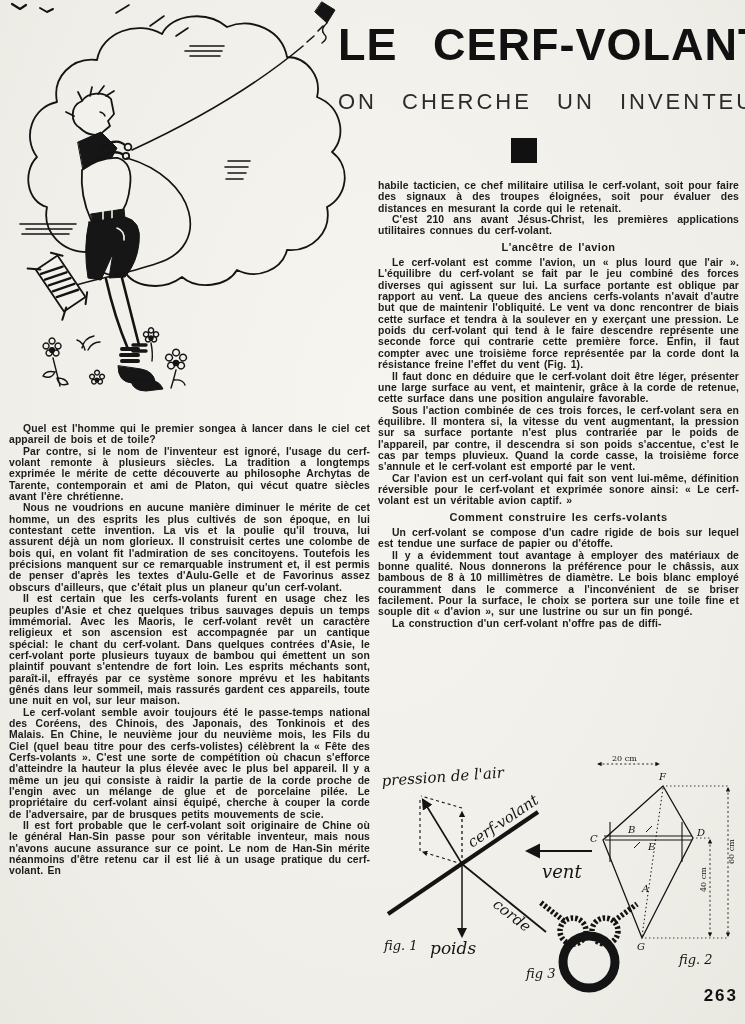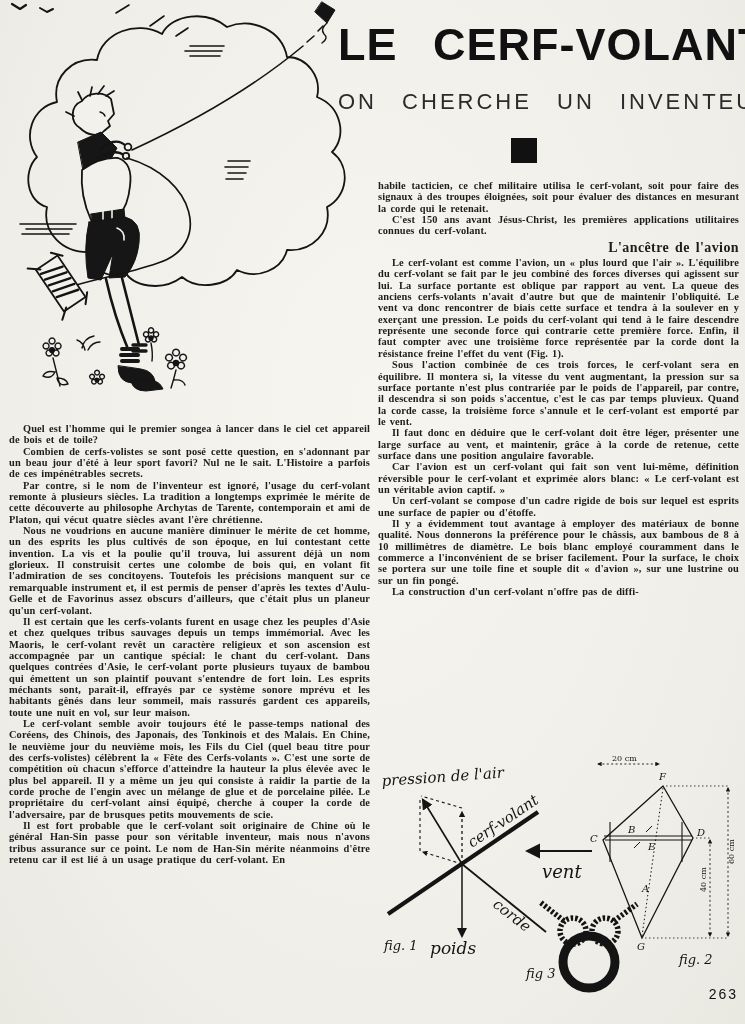--- a/index.html
+++ b/index.html
@@ -26,35 +26,35 @@
     color:#2b2b2b;white-space:nowrap;
   }
   .square-marker{
     position:absolute;left:511px;top:138px;width:26px;height:25px;background:#111;
   }
   .col{
     position:absolute;width:361px;
     font-size:10.4px;font-weight:bold;line-height:11.35px;
     text-align:justify;letter-spacing:.1px;word-spacing:1.4px;
     color:#1d1d1d;
-    hyphens:auto;font-family:Liberation Serif, serif;-webkit-hyphens:auto;
+    hyphens:auto;-webkit-hyphens:auto;
   }
   .col p{margin:0;text-indent:14px;}
   .col p.noindent{text-indent:0;}
   .col h3{
-    margin:5px 0 4px 0;font-size:14px;text-align:right;font-weight:bold;
+    margin:5px 0 4px 0;font-size:11px;text-align:center;font-weight:bold;
     letter-spacing:.4px;word-spacing:2px;text-indent:0;
   }
   #left-col{left:9px;top:423px;}
   #right-col{left:378px;top:180px;}
   #illustration{position:absolute;left:0;top:0;}
   #figures{position:absolute;left:376px;top:752px;}
   .pageno{
     position:absolute;left:694px;top:986px;width:44px;text-align:right;
-    font-size:14px;font-weight:400;letter-spacing:2px;color:#111;
+    font-size:17px;font-weight:700;letter-spacing:2px;color:#111;
   }
   .hand{font-family:"DejaVu Serif", serif;font-style:italic;fill:#141414;}
   .ptletter{font-family:"DejaVu Serif", serif;font-style:italic;font-size:10px;fill:#141414;}
   .dim{font-family:"DejaVu Serif", serif;font-size:8px;fill:#141414;}
   svg .ln{stroke:#141414;fill:none;}
 </style>
 </head>
 <body>
 
 <div id="page">
@@ -149,37 +149,37 @@
         <path d="M176 356 a3.4 3.4 0 1 1 .1 0 M169 361 a3.4 3.4 0 1 1 .1 0 M183 361 a3.4 3.4 0 1 1 .1 0 M171 369 a3.4 3.4 0 1 1 .1 0 M181 369 a3.4 3.4 0 1 1 .1 0"></path>
         <path d="M176 370 q -3 12 -5 18 M174 380 q 9 -1 11 5" fill="none"></path>
         <circle cx="97" cy="380" r="1.8" fill="#141414"></circle>
         <path d="M97 375 a2.4 2.4 0 1 1 .1 0 M92 379 a2.4 2.4 0 1 1 .1 0 M102 379 a2.4 2.4 0 1 1 .1 0 M94 384 a2.4 2.4 0 1 1 .1 0 M100 384 a2.4 2.4 0 1 1 .1 0"></path>
       </g>
     </g>
   </svg>
 
   <div id="left-col" class="col">
     <p>Quel est l'homme qui le premier songea à lancer dans le ciel cet appareil de bois et de toile?</p>
-    <p>Combien de cerfs-volistes se sont posé cette question, en s'adonnant par un beau jour d'été à leur sport favori? Nul ne le sait. L'Histoire a parfois de ces impénétrables secrets.</p>
     <p>Par contre, si le nom de l'inventeur est ignoré, l'usage du cerf-volant remonte à plusieurs siècles. La tradition a longtemps exprimée le mérite de cette découverte au philosophe Archytas de Tarente, contemporain et ami de Platon, qui vécut quatre siècles avant l'ère chrétienne.</p>
     <p>Nous ne voudrions en aucune manière diminuer le mérite de cet homme, un des esprits les plus cultivés de son époque, en lui contestant cette invention. La vis et la poulie qu'il trouva, lui assurent déjà un nom glorieux. Il construisit certes une colombe de bois qui, en volant fit l'admiration de ses concitoyens. Toutefois les précisions manquent sur ce remarquable instrument et, il est permis de penser d'après les textes d'Aulu-Gelle et de Favorinus assez obscurs d'ailleurs, que c'était plus un planeur qu'un cerf-volant.</p>
     <p>Il est certain que les cerfs-volants furent en usage chez les peuples d'Asie et chez quelques tribus sauvages depuis un temps immémorial. Avec les Maoris, le cerf-volant revêt un caractère religieux et son ascension est accompagnée par un cantique spécial: le chant du cerf-volant. Dans quelques contrées d'Asie, le cerf-volant porte plusieurs tuyaux de bambou qui émettent un son plaintif pouvant s'entendre de fort loin. Les esprits méchants sont, paraît-il, effrayés par ce système sonore mprévu et les habitants gênés dans leur sommeil, mais rassurés gardent ces appareils, toute une nuit en vol, sur leur maison.</p>
     <p>Le cerf-volant semble avoir toujours été le passe-temps national des Coréens, des Chinois, des Japonais, des Tonkinois et des Malais. En Chine, le neuvième jour du neuvième mois, les Fils du Ciel (quel beau titre pour des cerfs-volistes) célèbrent la « Fête des Cerfs-volants ». C'est une sorte de compétition où chacun s'efforce d'atteindre la hauteur la plus élevée avec le plus bel appareil. Il y a même un jeu qui consiste à raidir la partie de la corde proche de l'engin avec un mélange de glue et de porcelaine pilée. Le propriétaire du cerf-volant ainsi équipé, cherche à couper la corde de l'adversaire, par de brusques petits mouvements de scie.</p>
-    <p>Il est fort probable que le cerf-volant soit originaire de Chine où le général Han-Sin passe pour son véritable inventeur, mais nous n'avons tribus assurance sur ce point. Le nom de Han-Sin mérite néanmoins d'être retenu car il est lié à un usage pratique du cerf-volant. En</p>
+    <p>Il est fort probable que le cerf-volant soit originaire de Chine où le général Han-Sin passe pour son véritable inventeur, mais nous n'avons aucune assurance sur ce point. Le nom de Han-Sin mérite néanmoins d'être retenu car il est lié à un usage pratique du cerf-volant. En</p>
   </div>
 
   <div id="right-col" class="col">
     <p class="noindent">habile tacticien, ce chef militaire utilisa le cerf-volant, soit pour faire des signaux à des troupes éloignées, soit pour évaluer des distances en mesurant la corde qui le retenait.</p>
-    <p>C'est 150 ans avant Jésus-Christ, les premières applications utilitaires connues du cerf-volant.</p>
+    <p>C'est 210 ans avant Jésus-Christ, les premières applications utilitaires connues du cerf-volant.</p>
     <h3>L'ancêtre de l'avion</h3>
     <p>Le cerf-volant est comme l'avion, un « plus lourd que l'air ». L'équilibre du cerf-volant se fait par le jeu combiné des forces diverses qui agissent sur lui. La surface portante est oblique par rapport au vent. La queue des anciens cerfs-volants n'avait d'autre but que de maintenir l'obliquité. Le vent va donc rencontrer de biais cette surface et tendra à la soulever en y exerçant une pression. Le poids du cerf-volant qui tend à le faire descendre représente une seconde force qui contrarie cette première force. Enfin, il faut compter avec une troisième force représentée par la corde dont la résistance freine l'effet du vent (Fig. 1).</p>
+    <p>Il faut donc en déduire que le cerf-volant doit être léger, présenter une large surface au vent, et maintenir, grâce à la corde de retenue, cette surface dans une position angulaire favorable.</p>
     <p>Sous l'action combinée de ces trois forces, le cerf-volant sera en équilibre. Il montera si, la vitesse du vent augmentant, la pression sur sa surface portante n'est plus contrariée par le poids de l'appareil, par contre, il descendra si son poids s'accentue, c'est le cas par temps pluvieux. Quand la corde casse, la troisième force s'annule et le cerf-volant est emporté par le vent.</p>
-    <p>Il faut donc en déduire que le cerf-volant doit être léger, présenter une large surface au vent, et maintenir, grâce à la corde de retenue, cette surface dans une position angulaire favorable.</p>
-    <p>Car l'avion est un cerf-volant qui fait son vent lui-même, définition réversible pour le cerf-volant et exprimée alors blanc: « Le cerf-volant est un véritable avion captif. »</p>
-    <p>Un cerf-volant se compose d'un cadre rigide de bois sur lequel est esprits une surface de papier ou d'étoffe.</p>
+    <p>Car l'avion est un cerf-volant qui fait son vent lui-même, définition réversible pour le cerf-volant et exprimée sonore ainsi: « Le cerf-volant est un véritable avion captif. »</p>
+    <h3>Comment construire les cerfs-volants</h3>
+    <p>Un cerf-volant se compose d'un cadre rigide de bois sur lequel est tendue une surface de papier ou d'étoffe.</p>
     <p>Il y a évidemment tout avantage à employer des matériaux de bonne qualité. Nous donnerons la préférence pour le châssis, aux bambous de 8 à 10 millimètres de diamètre. Le bois blanc employé couramment dans le commerce a l'inconvénient de se briser facilement. Pour la surface, le choix se portera sur une toile fine et souple dit « d'avion », sur une lustrine ou sur un fin pongé.</p>
     <p>La construction d'un cerf-volant n'offre pas de diffi-</p>
   </div>
 
   <svg id="figures" width="366" height="252" viewBox="0 0 366 252">
     <defs>
       <marker id="arr" viewBox="0 0 10 10" refX="8" refY="5" markerWidth="7" markerHeight="7" orient="auto-start-reverse">
         <path d="M0 0 L10 5 L0 10 z" fill="#141414"></path>
       </marker>
       <marker id="arrS" viewBox="0 0 10 10" refX="8" refY="5" markerWidth="5" markerHeight="5" orient="auto-start-reverse">

